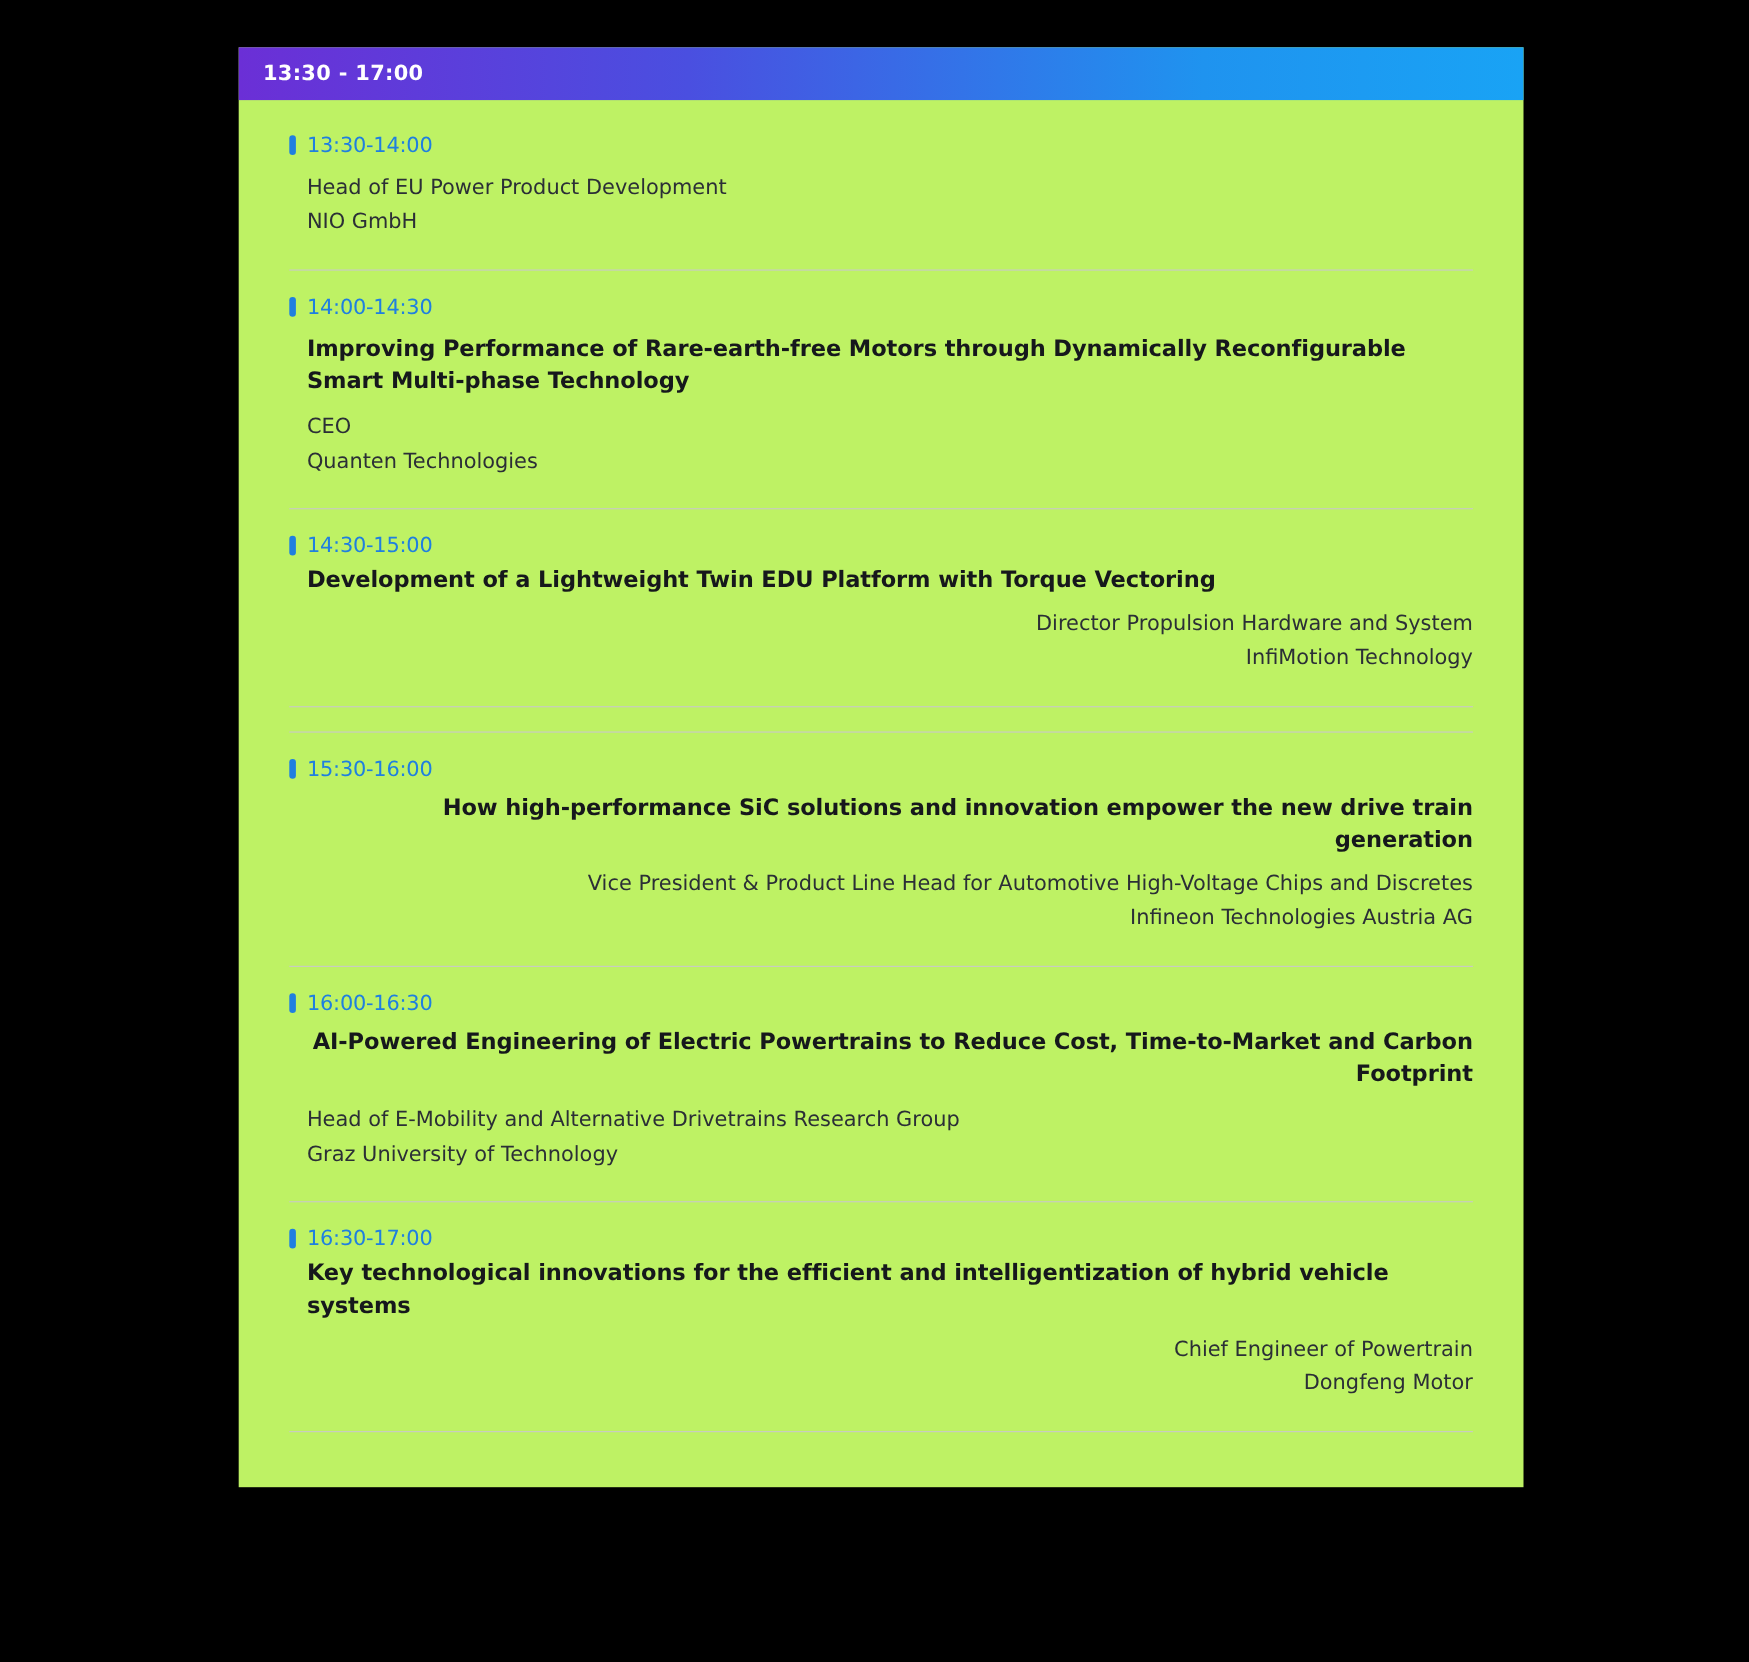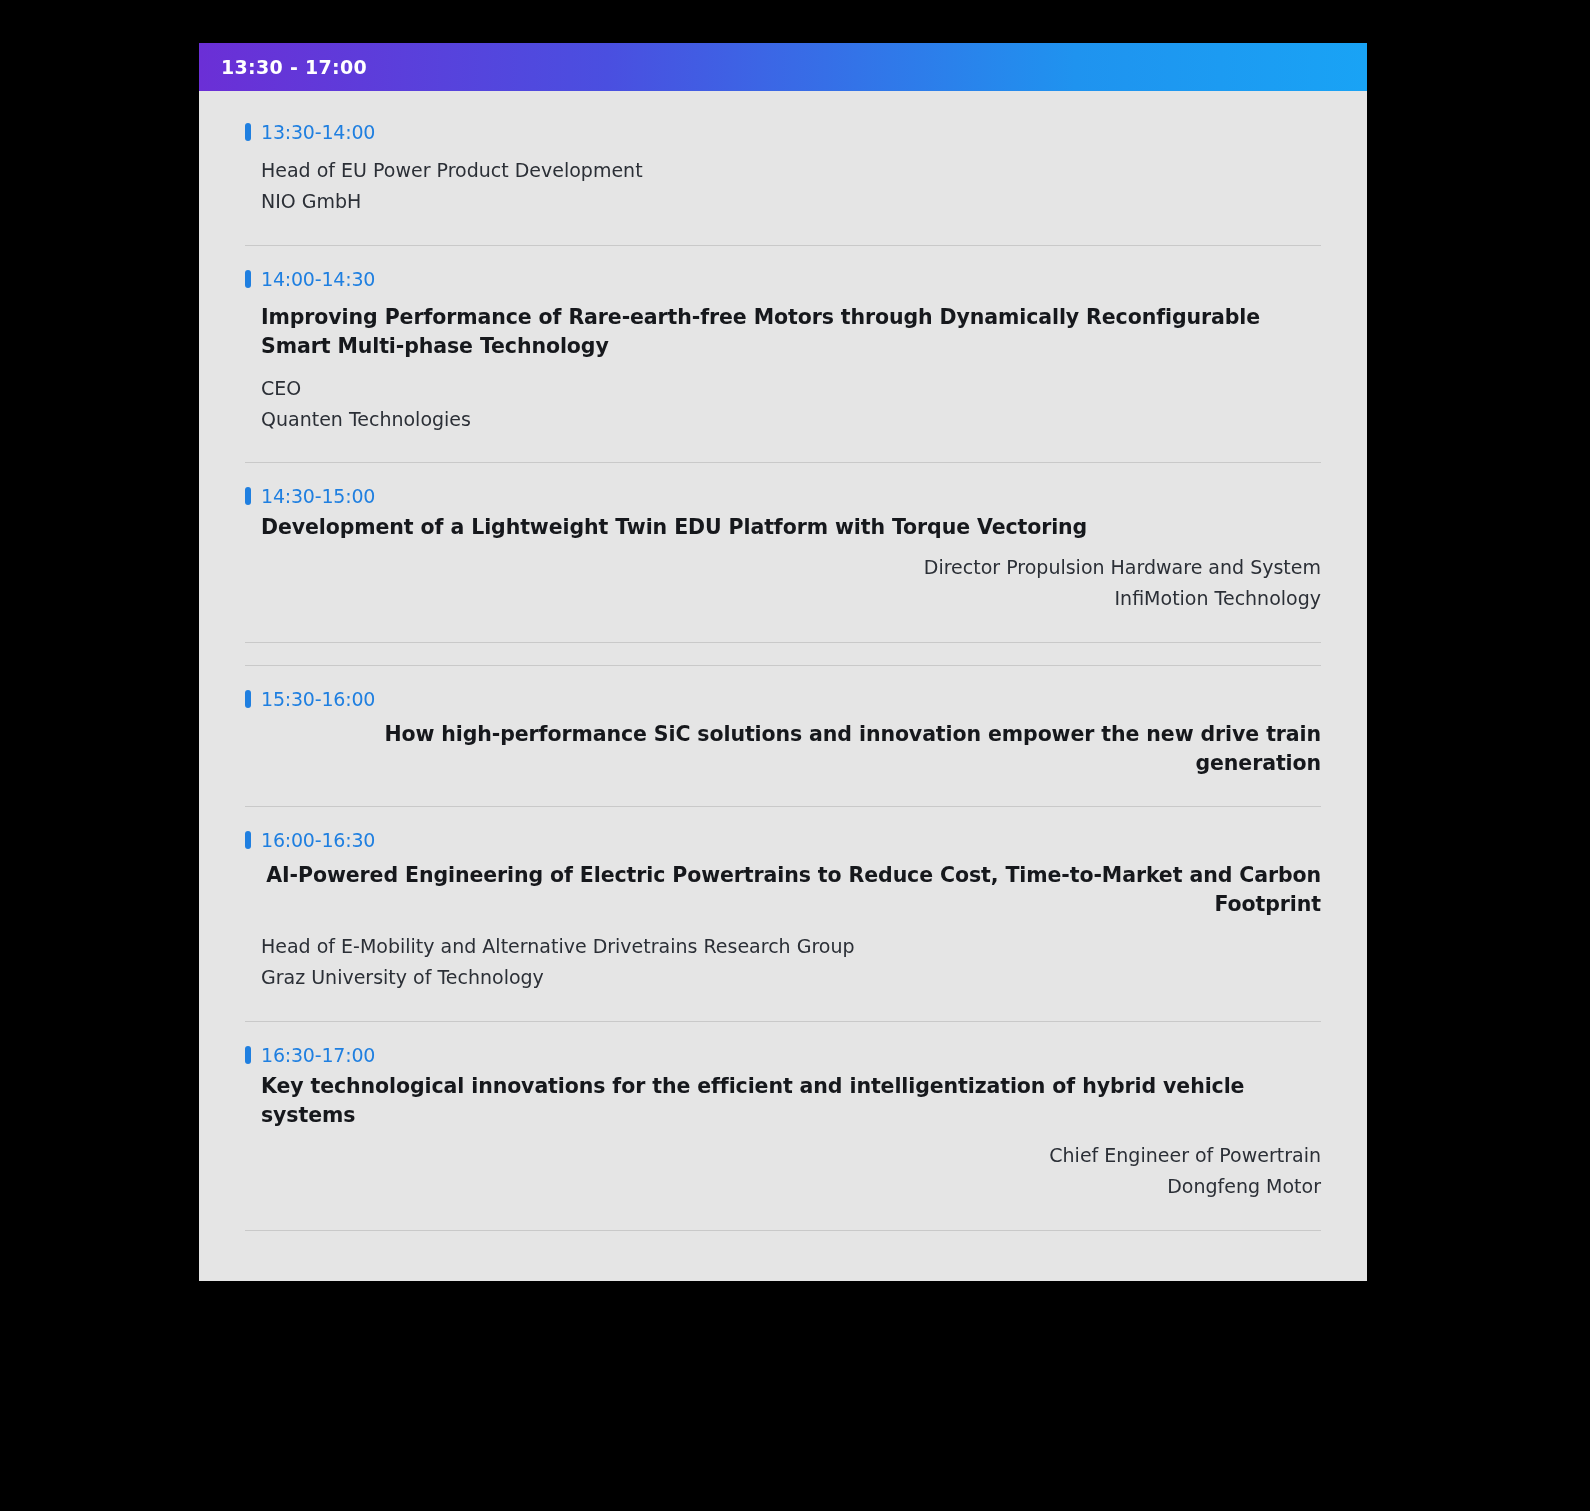--- a/index.html
+++ b/index.html
@@ -5,24 +5,24 @@
   html, body {
     margin: 0;
     padding: 0;
     background: #000000;
     width: 1590px;
     height: 1511px;
     font-family: "DejaVu Sans", "Liberation Sans", sans-serif;
   }
   #agenda-card {
     position: absolute;
-    left: 199px;
+    left: 217px;
     top: 43px;
     width: 1168px;
-    background: #e5e5e5;
+    background: #bef264;
     box-shadow: 0 2px 10px rgba(0,0,0,0.35);
   }
   #agenda-header {
     height: 48px;
     background: linear-gradient(90deg, #6b2fd6 0%, #4a4fe0 35%, #1f93ef 75%, #19a3f5 100%);
     display: flex;
     align-items: center;
     padding-left: 22px;
     box-sizing: border-box;
   }
@@ -134,20 +134,24 @@
     <hr class="divider">
 
     <hr class="divider">
 
     <div class="session">
       <div class="session-time-row">
         <span class="time-marker"></span>
         <span class="session-time">15:30-16:00</span>
       </div>
       <div class="session-title gap-sm">How high-performance SiC solutions and innovation empower the new drive train generation</div>
+      <div class="session-meta gap-sm">
+        <span class="role">Vice President &amp; Product Line Head for Automotive High-Voltage Chips and Discretes</span>
+        <span class="org">Infineon Technologies Austria AG</span>
+      </div>
     </div>
     <hr class="divider">
 
     <div class="session">
       <div class="session-time-row">
         <span class="time-marker"></span>
         <span class="session-time">16:00-16:30</span>
       </div>
       <div class="session-title gap-sm">AI-Powered Engineering of Electric Powertrains to Reduce Cost, Time-to-Market and Carbon Footprint</div>
       <div class="session-meta">

